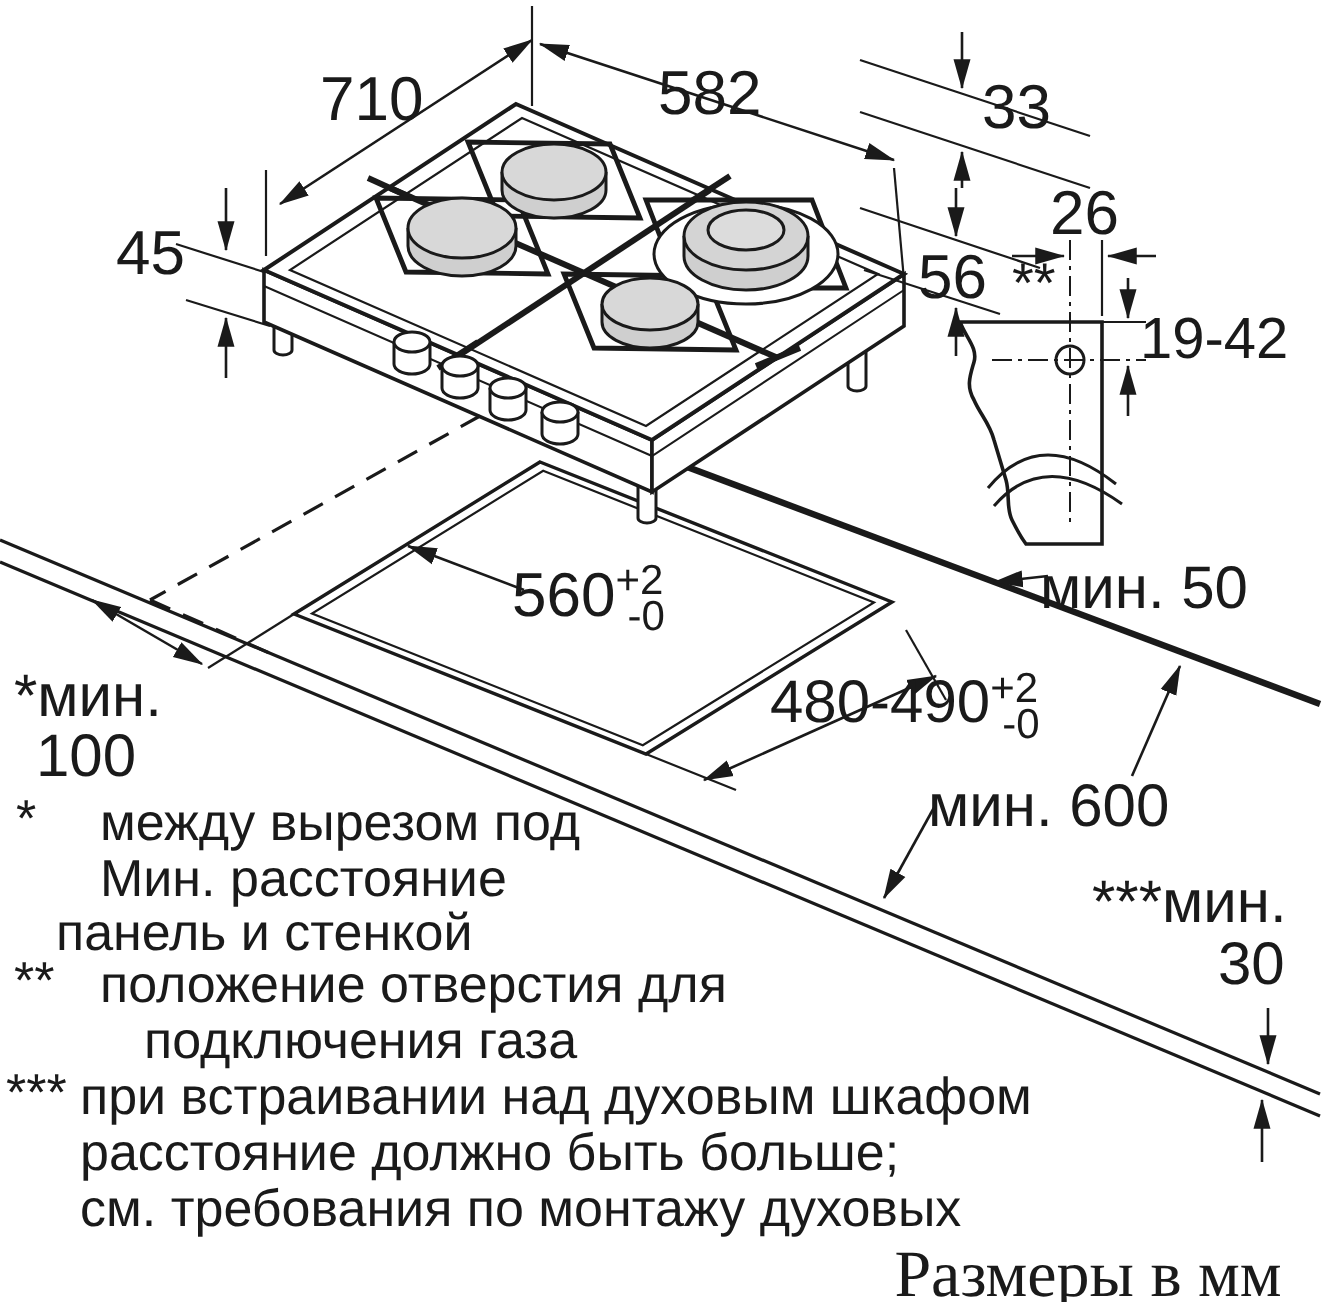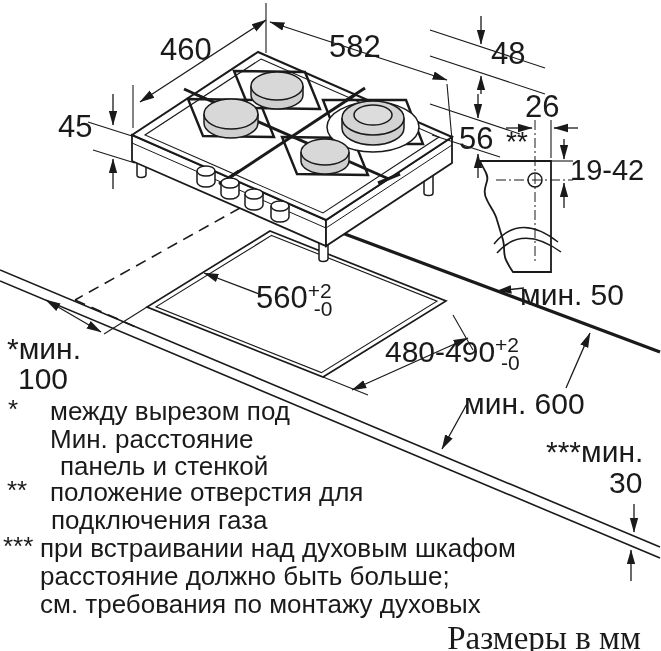--- a/index.html
+++ b/index.html
@@ -147,23 +147,23 @@
     <path d="M352,390 L468,338" marker-start="url(#ah)" marker-end="url(#ah)"></path>
     <path d="M46,300 L101,332" marker-start="url(#ah)" marker-end="url(#ah)"></path>
     <path d="M524,288 L497,291" marker-end="url(#ah)"></path>
     <path d="M468,402 L442,449" marker-end="url(#ah)"></path>
     <path d="M566,388 L590,333" marker-end="url(#ah)"></path>
     <path d="M634,504 L634,532" marker-end="url(#ah)"></path>
     <path d="M631,581 L631,550" marker-end="url(#ah)"></path>
   </g>
 </svg>
 
-  <div class="lbl d31" style="left:160px;top:34px">460</div>
+  <div class="lbl d31" style="left:160px;top:34px">710</div>
   <div class="lbl d31" style="left:329px;top:31px">582</div>
-  <div class="lbl d31" style="left:491px;top:38px">48</div>
+  <div class="lbl d31" style="left:491px;top:38px">33</div>
   <div class="lbl d31" style="left:58px;top:111px">45</div>
   <div class="lbl d31" style="left:459px;top:123px">56</div>
   <div class="lbl d31" style="left:525px;top:91px">26</div>
   <div class="lbl d28" style="left:506px;top:127px">**</div>
   <div class="lbl d29" style="left:570px;top:155px">19-42</div>
 
   <div class="lbl tolg" style="left:256px;top:282px">
     <span>560</span>
     <span class="tol">
       <i>+2</i>
@@ -182,26 +182,26 @@
   <div class="lbl d30" style="left:18px;top:363px">100</div>
   <div class="lbl d30" style="left:520px;top:279px">мин. 50</div>
   <div class="lbl d30" style="left:464px;top:388px">мин. 600</div>
   <div class="lbl d30" style="left:546px;top:436px">***мин.</div>
   <div class="lbl d30" style="left:609px;top:467px">30</div>
 
   <div class="fn" style="left:8px;top:398px">
     <span class="mk">*</span>
     <div style="margin-left:42px">между вырезом под</div>
     <div style="margin-left:42px">Мин. расстояние</div>
-    <div style="margin-left:52px">панель и стенкой</div>
+    <div style="margin-left:20px">панель и стенкой</div>
   </div>
   <div class="fn" style="left:7px;top:479px">
     <span class="mk">**</span>
     <div style="margin-left:43px">положение отверстия для</div>
-    <div style="margin-left:44px">подключения газа</div>
+    <div style="margin-left:65px">подключения газа</div>
   </div>
   <div class="fn" style="left:3px;top:534px;line-height:28px">
     <span class="mk">***</span>
     <div style="margin-left:37px">при встраивании над духовым шкафом</div>
     <div style="margin-left:37px">расстояние должно быть больше;</div>
     <div style="margin-left:37px">см. требования по монтажу духовых</div>
   </div>
 
   <div class="units" style="left:430px;top:620px">Размеры в мм</div>
 

